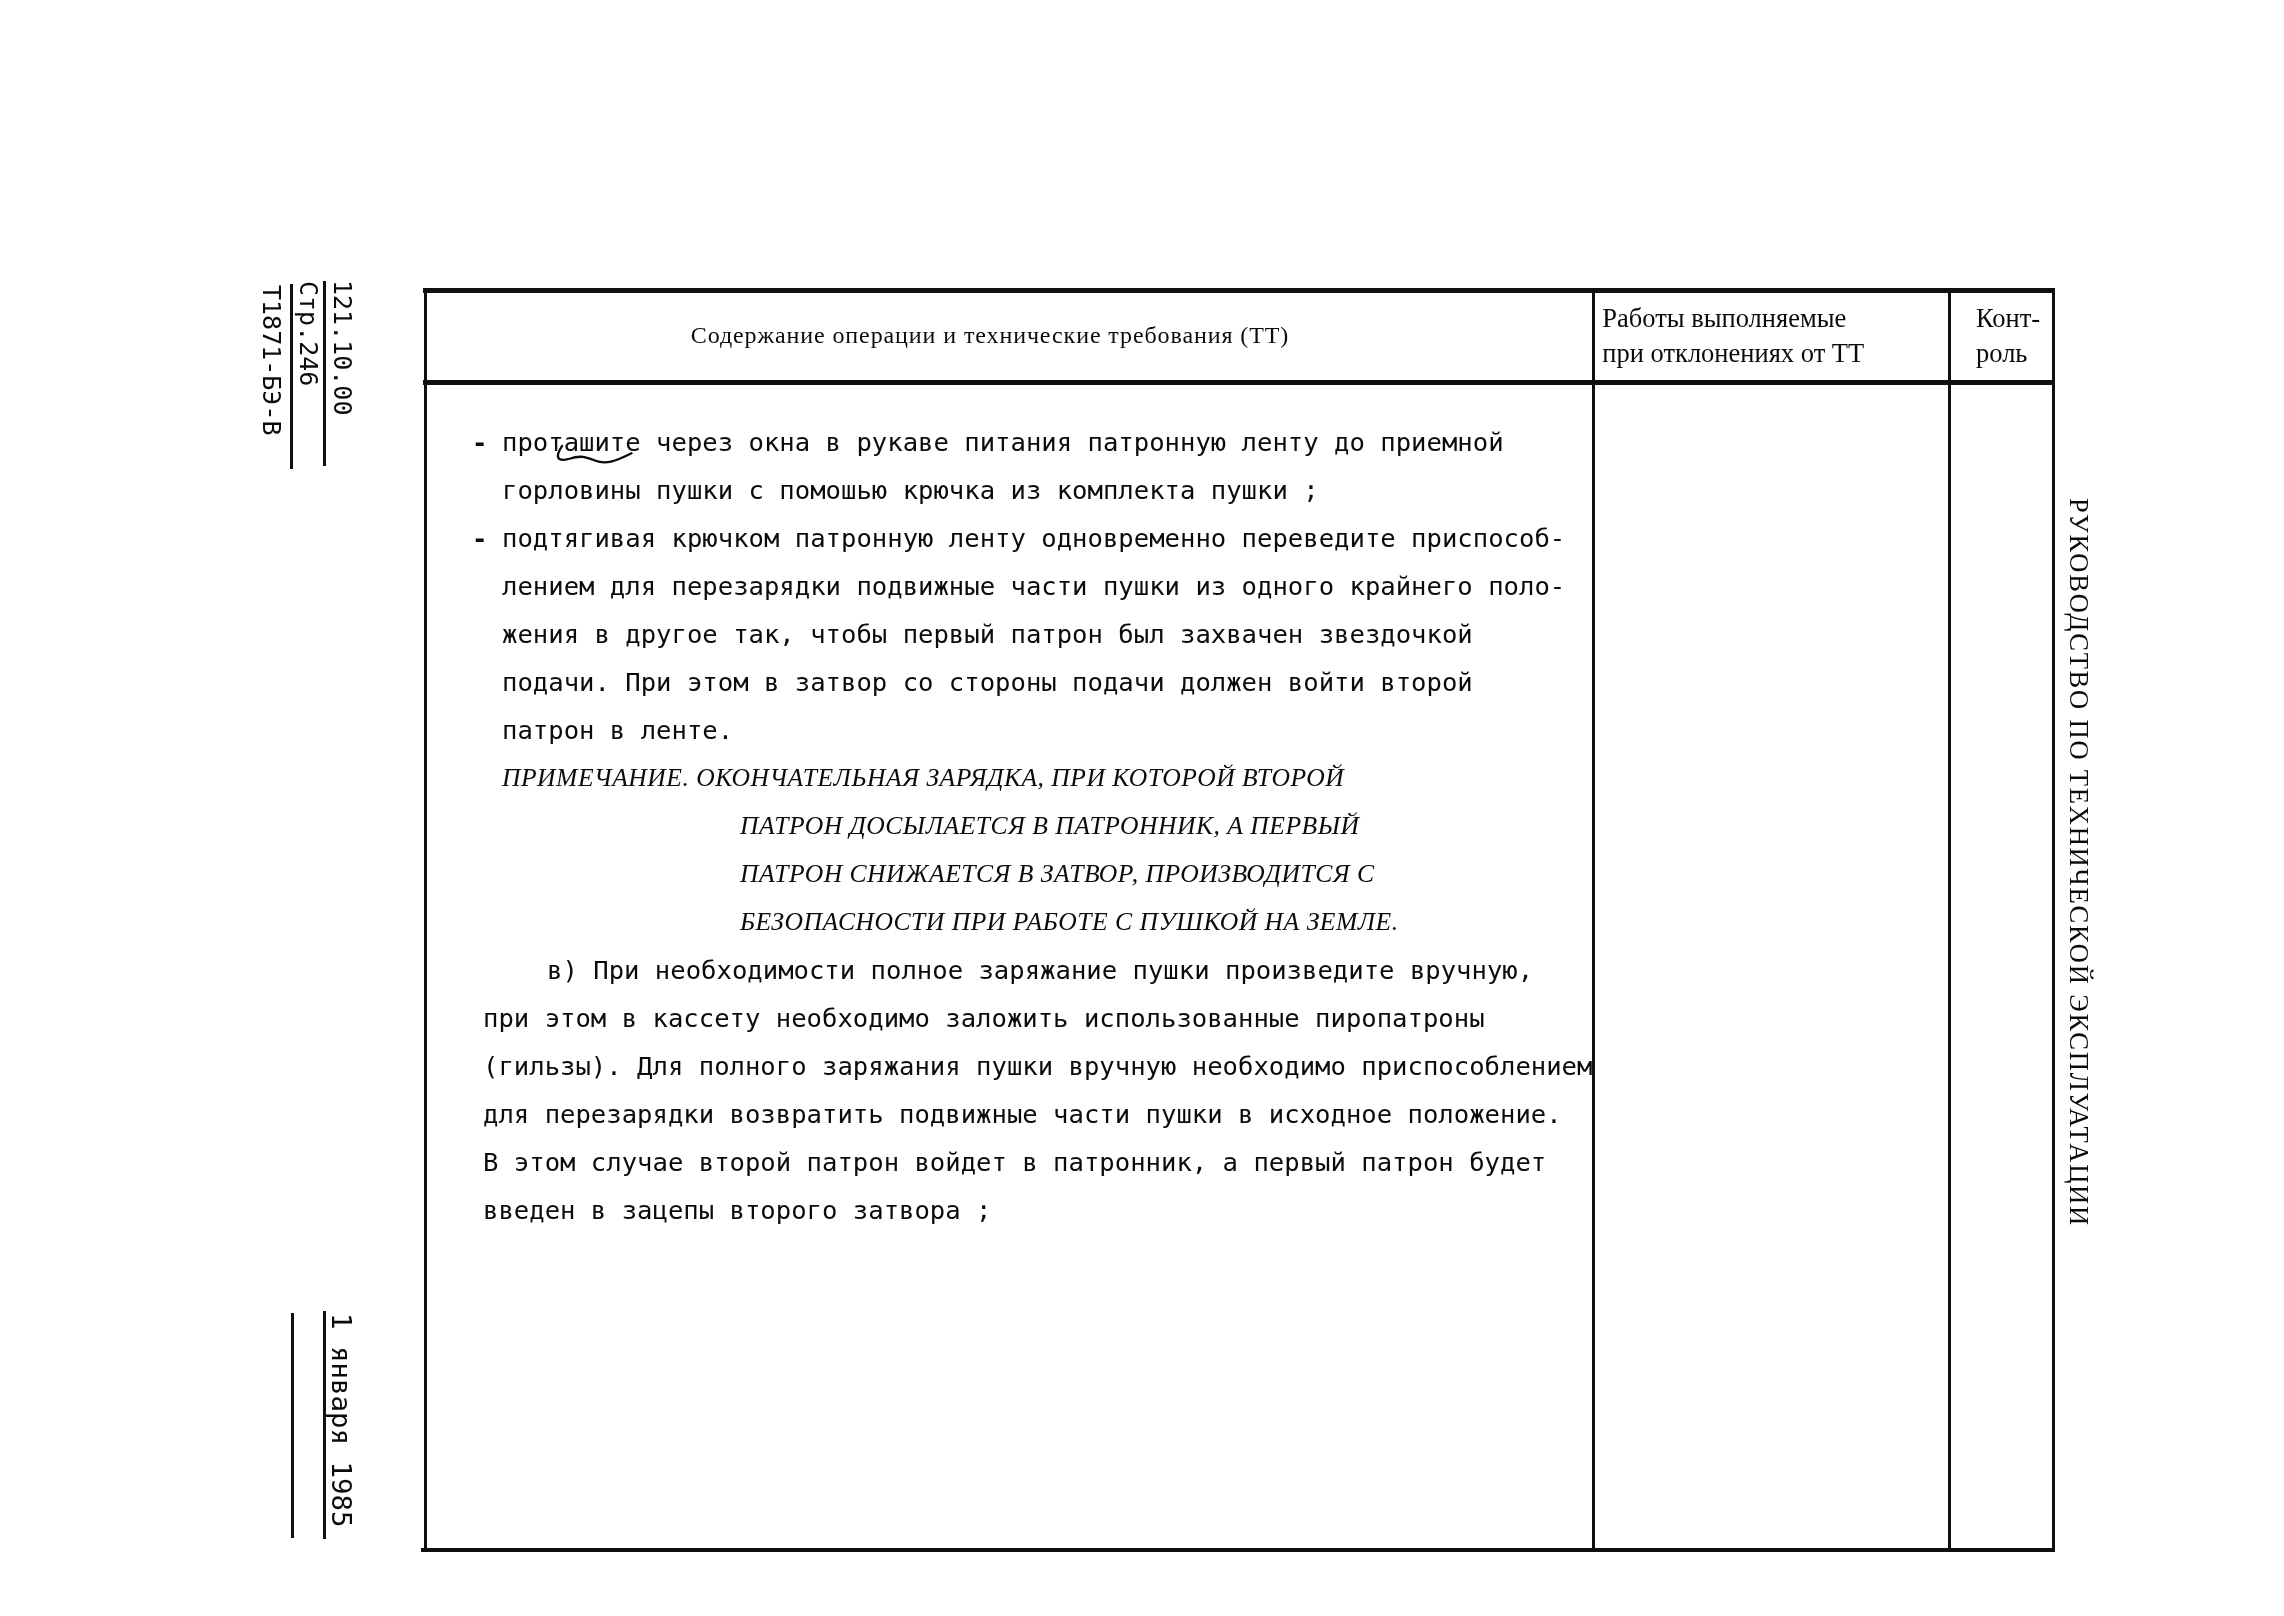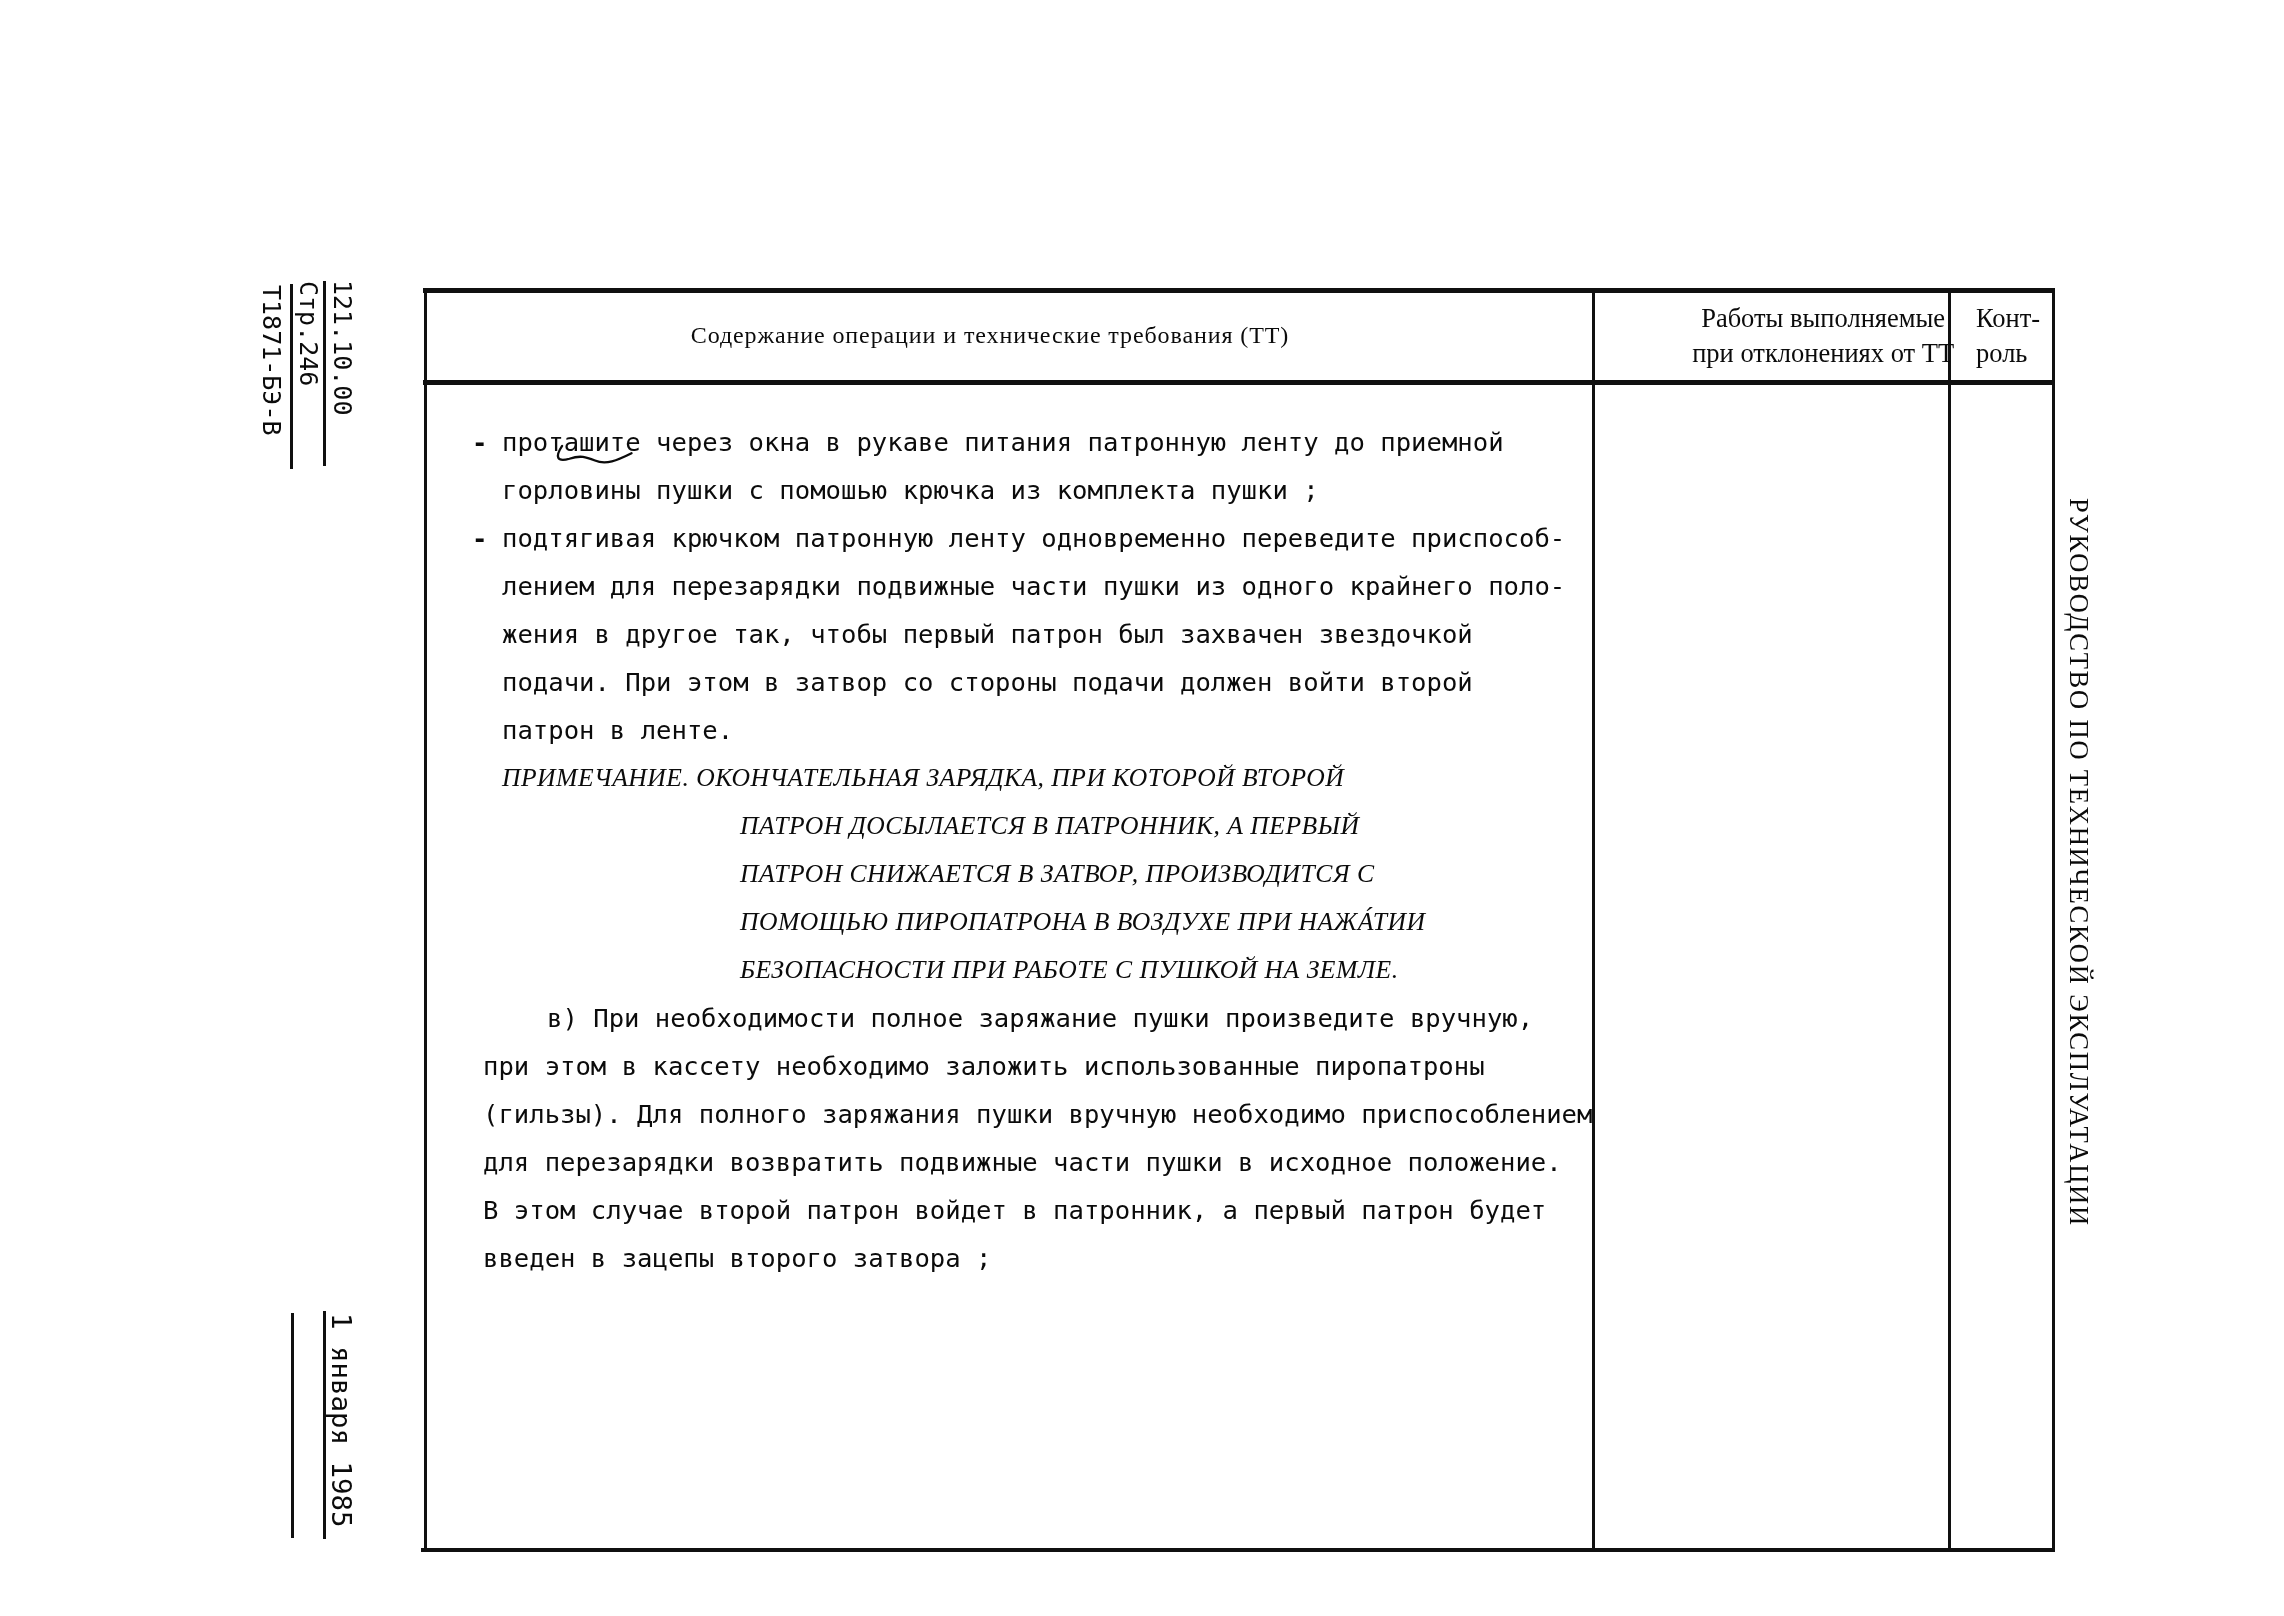--- a/index.html
+++ b/index.html
@@ -22,21 +22,21 @@
   .ruk{font-size:26.5px;letter-spacing:1.8px;font-family:"Liberation Serif",serif;}
   .vrule{position:absolute;width:2.7px;background:#101010;}
   
   .hline{position:absolute;background:#101010;}
   .vline{position:absolute;background:#101010;}
   
   .hcell{position:absolute;display:flex;flex-direction:column;justify-content:center;
          font-family:"Liberation Serif",serif;}
   .hc1{left:425px;top:292px;width:1167px;height:87px;align-items:center;
        font-size:24px;letter-spacing:0.9px;padding-right:37px;box-sizing:border-box;}
-  .hc2{left:1636px;top:292px;width:356px;height:87px;align-items:center;
+  .hc2{left:1584px;top:292px;width:356px;height:87px;align-items:flex-start;
        padding-left:18.3px;font-size:26.5px;line-height:35px;box-sizing:border-box;}
   .hc3{left:1948px;top:292px;width:104px;height:87px;align-items:flex-start;
        padding-left:28px;font-size:26.5px;line-height:35px;box-sizing:border-box;justify-content:center;}
   
   .content{position:absolute;left:425px;top:418px;width:1170px;}
   .tline{position:relative;height:48px;line-height:48px;white-space:nowrap;
          font-size:25.6px;font-family:"DejaVu Sans Mono",monospace;}
   .tline .dash{position:absolute;left:47px;top:0;font-weight:bold;}
   .tline.bullet .ltext{margin-left:77px;}
   .tline.cont .ltext{margin-left:77px;}
@@ -98,21 +98,20 @@
       <div class="tline bullet"><span class="dash">-</span><span class="ltext">проташите через окна в рукаве питания патронную ленту до приемной</span></div>
       <div class="tline cont"><span class="ltext">горловины пушки с помошью крючка из комплекта пушки ;</span></div>
       <div class="tline bullet"><span class="dash">-</span><span class="ltext">подтягивая крючком патронную ленту одновременно переведите приспособ-</span></div>
       <div class="tline cont"><span class="ltext">лением для перезарядки подвижные части пушки из одного крайнего поло-</span></div>
       <div class="tline cont"><span class="ltext">жения в другое так, чтобы первый патрон был захвачен звездочкой</span></div>
       <div class="tline cont"><span class="ltext">подачи. При этом в затвор со стороны подачи должен войти второй</span></div>
       <div class="tline cont"><span class="ltext">патрон в ленте.</span></div>
       <div class="tline note-head"><span class="ltext">ПРИМЕЧАНИЕ. ОКОНЧАТЕЛЬНАЯ ЗАРЯДКА, ПРИ КОТОРОЙ ВТОРОЙ</span></div>
       <div class="tline note"><span class="ltext">ПАТРОН ДОСЫЛАЕТСЯ В ПАТРОННИК, А ПЕРВЫЙ</span></div>
       <div class="tline note"><span class="ltext">ПАТРОН СНИЖАЕТСЯ В ЗАТВОР, ПРОИЗВОДИТСЯ С</span></div>
-      <div class="tline note"><span class="ltext">ПОМОЩЬЮ ПИРОПАТРОНА В ВОЗДУХЕ ПРИ НАЖА́ТИИ</span></div>
       <div class="tline note"><span class="ltext">БЕЗОПАСНОСТИ ПРИ РАБОТЕ С ПУШКОЙ НА ЗЕМЛЕ.</span></div>
       <div class="tline para-first"><span class="ltext">в) При необходимости полное заряжание пушки произведите вручную,</span></div>
       <div class="tline para"><span class="ltext">при этом в кассету необходимо заложить использованные пиропатроны</span></div>
       <div class="tline para"><span class="ltext">(гильзы). Для полного заряжания пушки вручную необходимо приспособлением</span></div>
       <div class="tline para"><span class="ltext">для перезарядки возвратить подвижные части пушки в исходное положение.</span></div>
       <div class="tline para"><span class="ltext">В этом случае второй патрон войдет в патронник, а первый патрон будет</span></div>
       <div class="tline para"><span class="ltext">введен в зацепы второго затвора ;</span></div>
     </div>
 
   <svg class="squiggle" width="84" height="24" viewBox="0 0 92 26">

